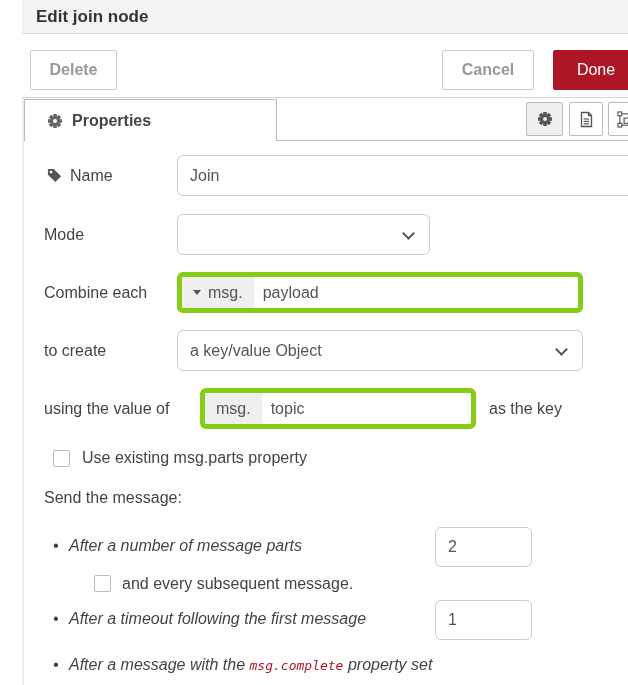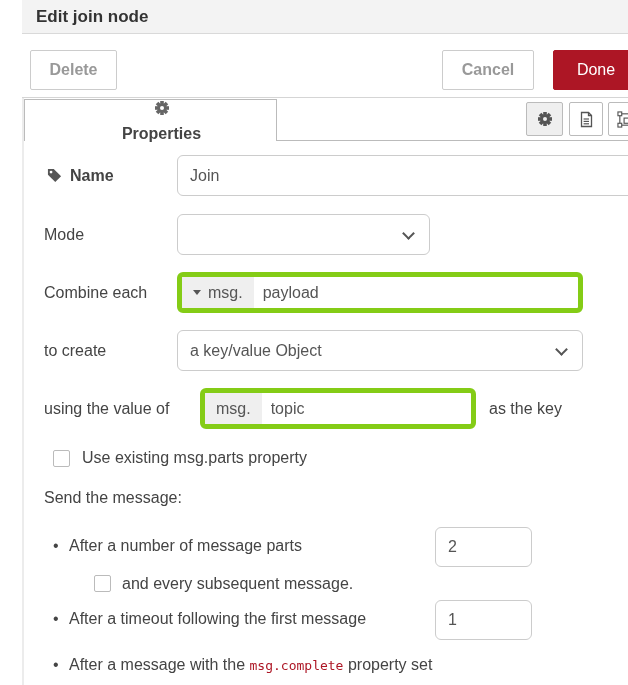--- a/index.html
+++ b/index.html
@@ -19,21 +19,21 @@
   .btn-plain { background:#fff; border:1px solid #ccc; color:#999;font-weight:bold; }
   .btn-delete { left:8px; width:87px; }
   .btn-cancel { left:420px; width:92px; }
   .btn-done   { left:531px; width:86px; border:1px solid #AD1625; background:#AD1625; color:#fff; }
 
   
   .tabbar { position:absolute; left:0; top:97px; width:628px; height:44px;
             background:#fff; border-top:1px solid #d5d5d5; border-bottom:1px solid #bbb; }
   .tab-active { position:absolute; left:2px; top:99px; width:253px; height:42px; z-index:2;
                 background:#fff; border:1px solid #bbb; border-bottom:none;
-                display:flex; align-items:center; gap:9px; padding-left:22px; cursor:pointer;flex-direction:column; }
+                display:flex; align-items:center; gap:9px; padding-left:22px; cursor:pointer; }
   .tab-active .tab-label { font-size:16px; font-weight:bold; color:#444; }
 
   .iconbtn { position:absolute; top:102px; height:34px; z-index:2; background:#fff;
              border:1px solid #bbb; border-radius:2px; display:flex; align-items:center;
              justify-content:center; cursor:pointer; }
   .iconbtn.active { background:#efefef; }
   .ib-gear  { left:504px; width:37px; }
   .ib-doc   { left:547px; width:34px; }
   .ib-group { left:586px; width:34px; }
 
@@ -59,21 +59,21 @@
             border:none; cursor:pointer; font-family:inherit; }
   .ti-btn .ti-label { font-size:16px; color:#555; }
   .caret-down { width:0; height:0; border-left:4.5px solid transparent;
                 border-right:4.5px solid transparent; border-top:5.5px solid #555; }
   .ti-value { flex:1; border:none; outline:none; font-size:16px; color:#555;
               font-family:inherit; padding:0 0 0 9px; background:transparent; min-width:0; }
 
   .cb { appearance:none; -webkit-appearance:none; position:absolute; width:17px; height:17px;
         border:1px solid #bbb; border-radius:2px; background:#fff; cursor:pointer; margin:0; }
 
-  .bullet { position:absolute; font-size:16px; color:#444; }
+  .bullet { position:absolute; font-size:16px; color:#444;font-style:italic; }
   .bullet::before { content:"\2022"; position:absolute; left:-16px; color:#444; }
 
   .codechip { font-family:"DejaVu Sans Mono","Liberation Mono",monospace; font-size:13px; color:#AD1625; }
 
   svg { display:block; }
 </style>
 </head>
 <body>
 
 <div class="dialog">
@@ -136,21 +136,21 @@
         <rect x="3" y="3" width="12" height="12" fill="none" stroke="#555" stroke-width="1.2"></rect>
         <rect x="7.5" y="7.5" width="7" height="5.5" fill="#fff" stroke="#555" stroke-width="1.2"></rect>
         <rect x="1" y="1" width="4" height="4" fill="#fff" stroke="#555" stroke-width="1.2"></rect>
         <rect x="13" y="1" width="4" height="4" fill="#fff" stroke="#555" stroke-width="1.2"></rect>
         <rect x="1" y="13" width="4" height="4" fill="#fff" stroke="#555" stroke-width="1.2"></rect>
         <rect x="13" y="13" width="4" height="4" fill="#fff" stroke="#555" stroke-width="1.2"></rect>
       </svg>
     </span>
   </div>
 
-  <div class="flabel" style="left:25px; top:155px; display:flex; align-items:center; gap:8px;font-weight:bold;">
+  <div class="flabel" style="left:25px; top:155px; display:flex; align-items:center; gap:8px;">
     <span>
       <svg width="15" height="15" viewBox="0 0 16 16">
         <path d="M7.2 1 L15 8.8 L8.8 15 L1 7.2 L1 1 Z" fill="#555"></path>
         <circle cx="4.3" cy="4.3" r="1.5" fill="#fff"></circle>
       </svg>
     </span>
     <span>Name</span>
   </div>
   <input class="tinput" style="left: 155px; top: 155px; width: 490px;" type="text" value="Join">
 

